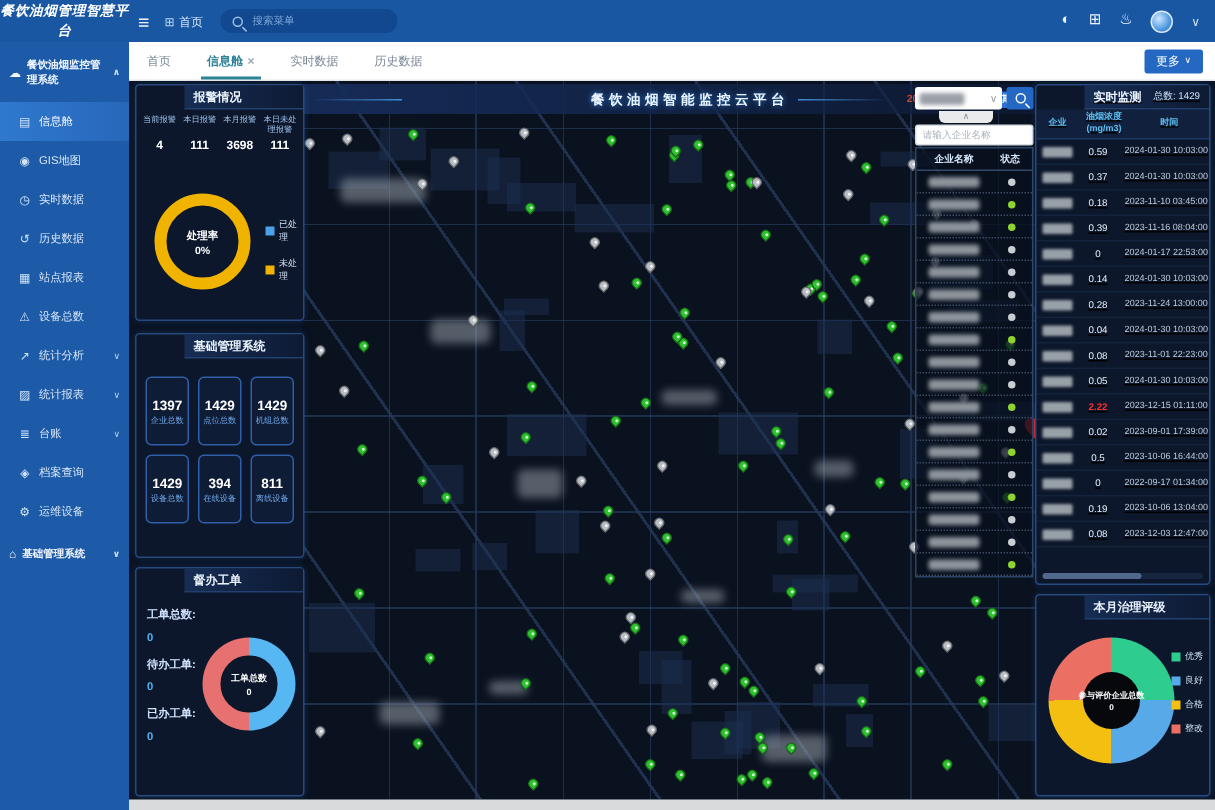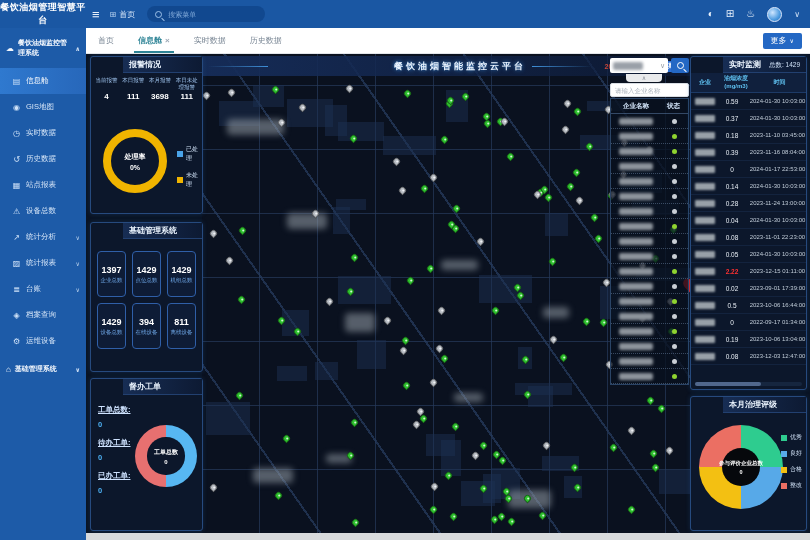--- a/index.html
+++ b/index.html
@@ -1,21 +1,21 @@
 <!DOCTYPE html>
 <html><head>
 <meta charset="utf-8">
 <style>
   html,body{margin:0;padding:0;background:#0a1424;}
   *{box-sizing:border-box;font-family:"Liberation Sans","DejaVu Sans",sans-serif;}
   .stage{position:relative;width:810px;height:540px;overflow:hidden;background:#0a1424;}
 
   
   .navbar{position:absolute;left:0;top:0;width:810px;height:28px;background:#1a57a3;display:flex;align-items:center;z-index:30;}
-  .brand{width:86px;font-size:9px;font-weight:bold;color:#fff;text-align:center;letter-spacing:.5px;}
+  .brand{width:86px;font-size:9px;font-weight:bold;color:#fff;text-align:center;letter-spacing:.5px;font-style:italic;}
   .hamburger{color:#e8f1fb;font-size:13px;margin:0 10px 0 6px;cursor:pointer;}
   .home-chip{display:flex;align-items:center;gap:3px;color:#d7e6f8;font-size:8px;margin-right:12px;cursor:pointer;}
   .home-chip .g{font-size:8px;color:#bcd6f2;}
   .nav-search{display:flex;align-items:center;gap:4px;background:#11488f;border-radius:9px;height:16px;width:118px;padding:0 8px;}
   .nav-search input{background:transparent;border:none;outline:none;color:#cfe2f8;font-size:7px;width:90px;}
   .nav-search input::placeholder{color:#7fa8d8;}
   .mag{width:7px;height:7px;border:1px solid #9cc0e8;border-radius:50%;position:relative;flex:0 0 auto;}
   .mag::after{content:"";position:absolute;width:4px;height:1px;background:#9cc0e8;transform:rotate(45deg);left:5px;top:7px;}
   .nav-right{margin-left:auto;display:flex;align-items:center;gap:12px;padding-right:10px;color:#e6eefb;}
   .nav-ico{font-size:10px;line-height:1;cursor:pointer;color:#eaf2fc;}
@@ -100,28 +100,28 @@
   
   .p-dev{left:4px;top:168px;width:113px;height:150px;}
   .dev-grid{display:grid;grid-template-columns:1fr 1fr 1fr;gap:6px;padding:12px 6px;}
   .dbox{border:1px solid #2f5fa8;border-radius:4px;background:rgba(20,40,80,.3);height:46px;display:flex;flex-direction:column;align-items:center;justify-content:center;gap:2px;cursor:pointer;}
   .dbox .vl{font-size:9px;font-weight:bold;color:#fff;}
   .dbox .lb{font-size:5.5px;color:#6fa8e8;}
 
   
   .p-wo{left:4px;top:324px;width:113px;height:153px;}
   .wo-rows{position:absolute;left:7px;top:26px;display:flex;flex-direction:column;gap:5px;}
-  .wo-lb{font-size:7.5px;font-weight:bold;color:#cfe3ff;text-decoration:underline;}
+  .wo-lb{font-size:7.5px;font-weight:bold;color:#cfe3ff;}
   .wo-vl{font-size:7.5px;font-weight:bold;color:#4db1f5;margin-bottom:4px;}
   .wo-donut{position:absolute;right:5px;top:46px;width:62px;height:62px;border-radius:50%;}
   .wo-donut::after{content:"";position:absolute;inset:20%;background:#0c172b;border-radius:50%;}
   .wo-donut .ctr{position:absolute;inset:0;display:flex;flex-direction:column;align-items:center;justify-content:center;color:#fff;font-size:6px;font-weight:bold;z-index:2;gap:2px;}
 
   
-  .p-rt{left:604px;top:2px;width:117px;height:334px;}
+  .p-rt{left:604px;top:2px;width:117px;height:334px;text-decoration:underline;}
   .rt-titlebar{justify-content:space-between;}
   .rt-total{font-size:6.5px;color:#cfe0f5;font-weight:normal;}
   .rt-head{display:flex;align-items:center;min-height:20px;border-bottom:1px solid #1d3a66;background:rgba(25,50,95,.35);}
   .rt-head span{font-size:6px;font-weight:bold;color:#5fc0f0;text-align:center;line-height:1.2;}
   .rt-c1{width:28px;} .rt-c2{width:34px;} .rt-c3{flex:1;}
   .rt-row{display:flex;align-items:center;height:17px;border-bottom:1px solid rgba(40,70,120,.25);cursor:pointer;}
   .rt-row .nb{width:20px;height:7px;margin-left:4px;background:#98a0a8;border-radius:1px;filter:blur(1.2px);}
   .rt-row .vl{width:34px;text-align:center;font-size:6.5px;color:#e8eef5;}
   .rt-row .vl.alert{color:#ff3030;font-weight:bold;}
   .rt-row .tm{flex:1;font-size:6px;color:#c0ccd8;text-align:center;}

